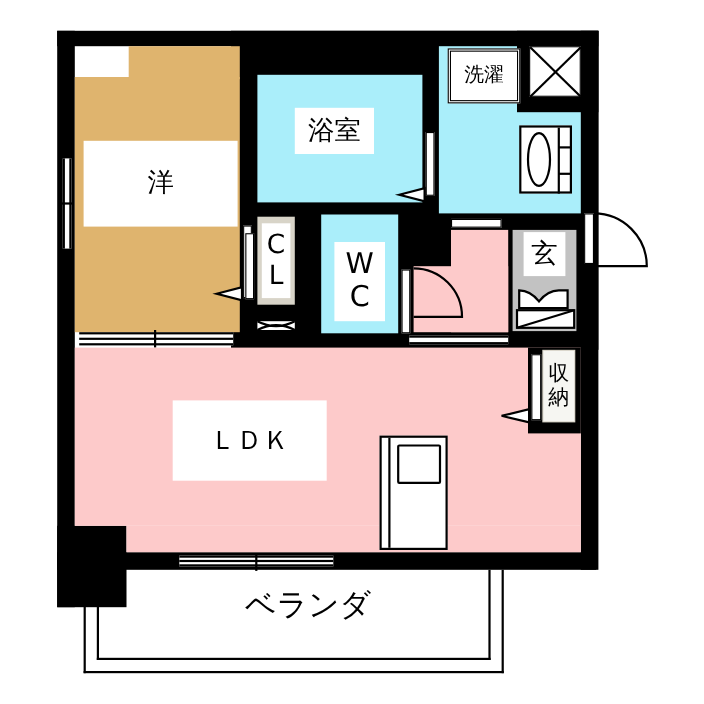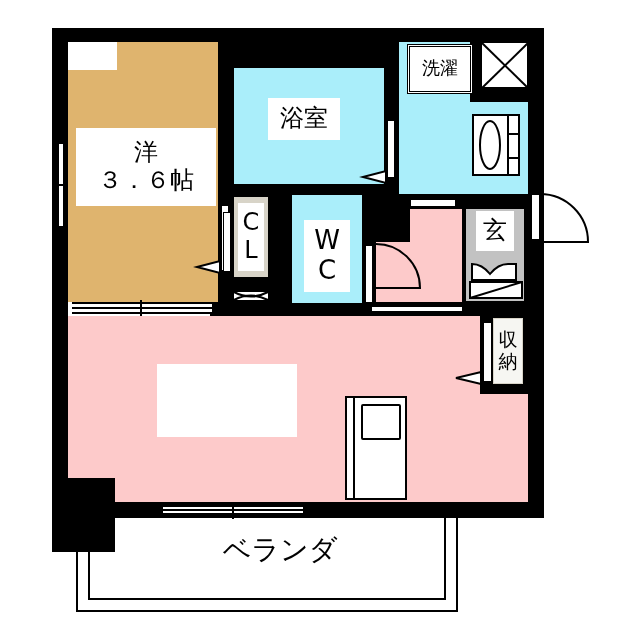--- a/index.html
+++ b/index.html
@@ -28,21 +28,20 @@
 <div class="abs wall" style="left:52px;top:28px;width:16px;height:524px;"></div>
 <div class="abs wall" style="left:52px;top:478px;width:63px;height:74px;"></div>
 <div class="abs wall" style="left:52px;top:502px;width:490px;height:16px;"></div>
 <div class="abs wall" style="left:528px;top:28px;width:16px;height:490px;"></div>
 <div class="abs wall" style="left:210px;top:28px;width:334px;height:290px;"></div>
 
 <div class="abs western" style="left:68px;top:70px;width:150px;height:232px;"></div>
 <div class="abs western" style="left:117px;top:42px;width:101px;height:30px;"></div>
 <div class="abs label" style="left:76px;top:128px;width:140px;height:78px;font-size:24px;">
   <span>洋</span>
-  <span>３．６帖</span>
 </div>
 
 <div class="abs vwin" style="left:57px;top:144px;width:8px;height:82px;"></div>
 <div class="abs" style="left:53px;top:184px;width:14px;height:2px;background:#000;"></div>
 
 <div class="abs win" style="left:72px;top:302px;width:140px;height:12px;"></div>
 <div class="abs" style="left:72px;top:307px;width:140px;height:2px;background:#000;"></div>
 <div class="abs" style="left:140px;top:300px;width:2px;height:16px;background:#000;"></div>
 
 <div class="abs opening" style="left:221px;top:205px;width:8px;height:66px;border:1px solid #000;"></div>
@@ -58,21 +57,21 @@
   </svg>
 
 <div class="abs wet" style="left:399px;top:42px;width:129px;height:152px;"></div>
 <div class="abs wall" style="left:470px;top:28px;width:74px;height:74px;"></div>
 <div class="abs" style="left:481px;top:42px;width:47px;height:46px;background:#fff;border:1px solid #000;">
   <svg style="left:0;top:0;" width="46" height="45">
       <line x1="0" y1="0" x2="46" y2="45" stroke="#000" stroke-width="2"></line>
       <line x1="46" y1="0" x2="0" y2="45" stroke="#000" stroke-width="2"></line>
     </svg>
 </div>
-<div class="abs label" style="left:407px;top:44px;width:66px;height:50px;border:3px double #000;font-size:18px;font-family:Liberation Mono, monospace;">洗濯</div>
+<div class="abs label" style="left:407px;top:44px;width:66px;height:50px;border:3px double #000;font-size:18px;">洗濯</div>
 
 <div class="abs" style="left:472px;top:114px;width:48px;height:62px;background:#fff;border:2px solid #000;">
   <svg style="left:0;top:0;" width="48" height="62">
       <ellipse cx="16" cy="29" rx="10" ry="24" fill="none" stroke="#000" stroke-width="2"></ellipse>
       <line x1="34" y1="0" x2="34" y2="60" stroke="#000" stroke-width="2"></line>
       <line x1="34" y1="18" x2="46" y2="18" stroke="#000" stroke-width="2"></line>
       <line x1="34" y1="42" x2="46" y2="42" stroke="#000" stroke-width="2"></line>
     </svg>
 </div>
 
@@ -112,20 +111,21 @@
   </svg>
 <div class="abs opening" style="left:531px;top:194px;width:9px;height:46px;border:1px solid #000;"></div>
 <svg style="left:540px;top:194px;" width="52" height="50">
     <path d="M0,0 A48,48 0 0 1 48,48 L0,48" fill="none" stroke="#000" stroke-width="2"></path>
   </svg>
 
 <div class="abs ldk" style="left:68px;top:316px;width:460px;height:162px;"></div>
 <div class="abs ldk" style="left:115px;top:478px;width:413px;height:24px;"></div>
 <div class="abs wall" style="left:480px;top:316px;width:48px;height:78px;"></div>
 <div class="abs label" style="left:157px;top:364px;width:140px;height:73px;font-size:24px;">
+  <span>ＬＤＫ</span>
 </div>
 
 <div class="abs closet" style="left:493px;top:318px;width:30px;height:66px;"></div>
 <div class="abs label" style="left:494px;top:319px;width:28px;height:64px;font-size:19px;background:#f6f6f2;">
   <span>収</span>
   <span>納</span>
 </div>
 <div class="abs opening" style="left:483px;top:322px;width:9px;height:60px;border:1px solid #000;"></div>
 <svg style="left:455px;top:371px;" width="28" height="14">
     <polygon points="1,7 26,1 26,13" fill="#fff" stroke="#000" stroke-width="2"></polygon>

